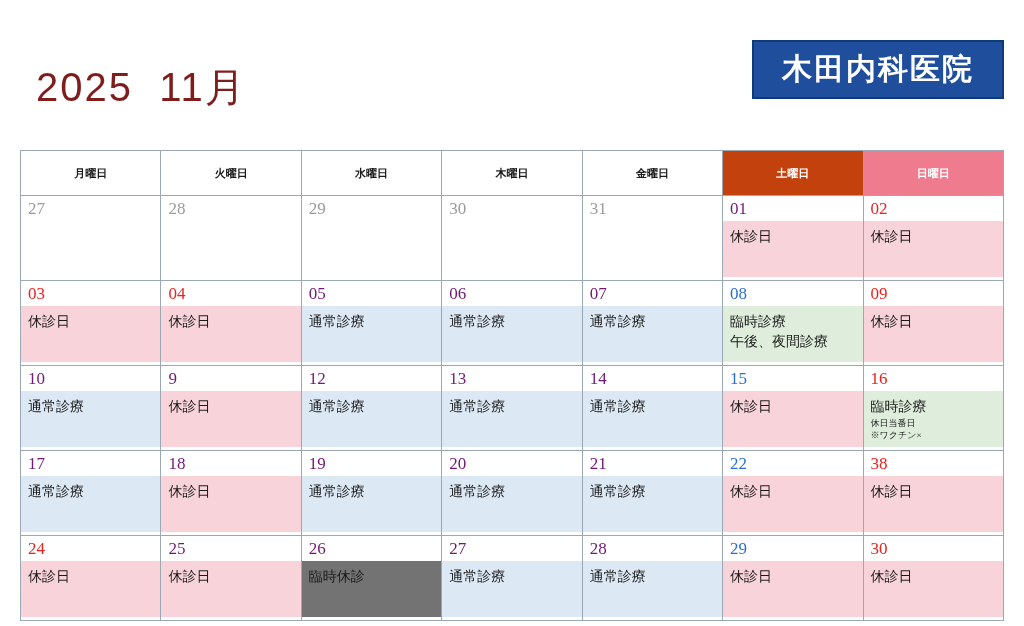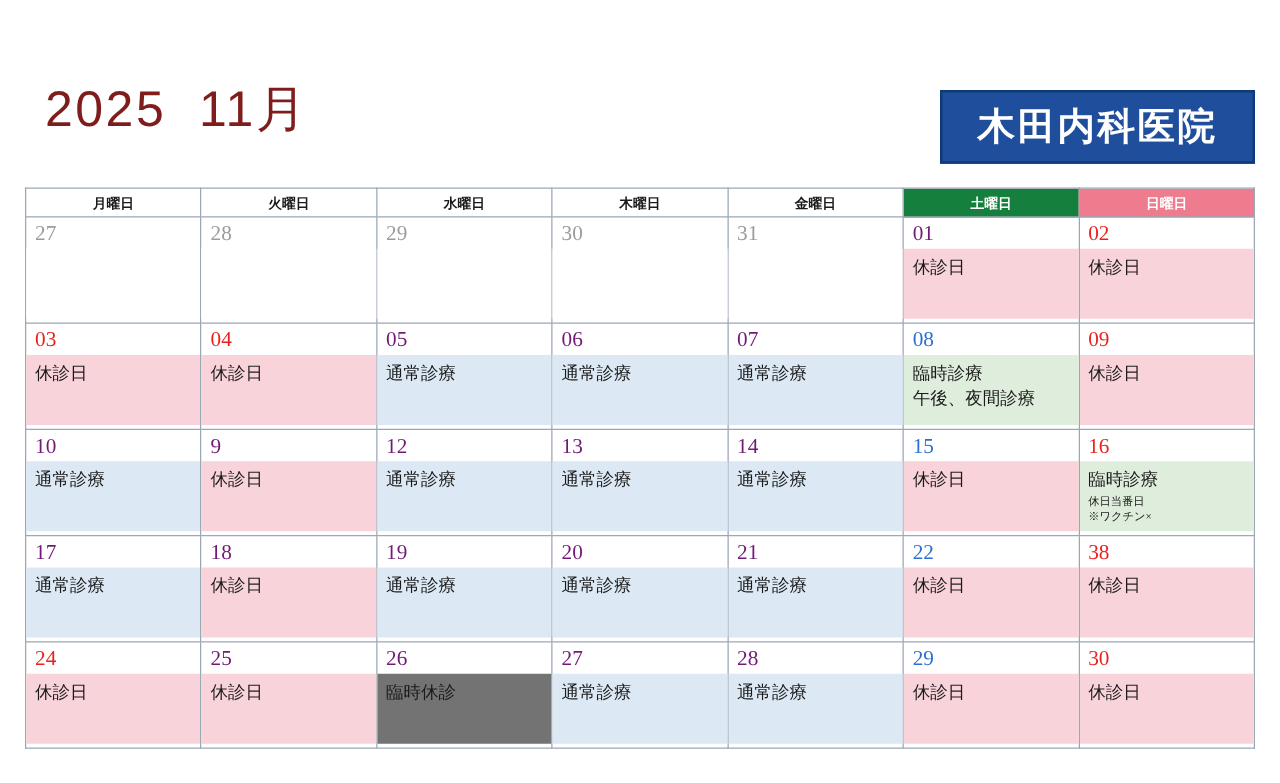--- a/index.html
+++ b/index.html
@@ -29,21 +29,20 @@
     position: absolute;
     left: 752px;
     top: 40px;
     width: 248px;
     height: 55px;
     background: #1f4e9c;
     border: 2px solid #0f3a7a;
     display: flex;
     align-items: center;
     justify-content: center;
-    margin-top: 32px;
   }
   #clinic-badge span {
     color: #ffffff;
     font-size: 30px;
     font-weight: bold;
     letter-spacing: 2px;
   }
 
   
   #calendar {
@@ -55,24 +54,24 @@
     table-layout: fixed;
   }
   #calendar th {
     height: 22px;
     font-size: 11px;
     font-weight: bold;
     color: #1a1a1a;
     border: 1px solid #9aa7b5;
     background: #ffffff;
     text-align: center;
-    padding: 0;
+    padding: 11px;
   }
   #calendar th.sat-head {
-    background: #15803d;
+    background: #c2410c;
     color: #ffffff;
   }
   #calendar th.sun-head {
     background: #ef7b8e;
     color: #ffffff;
     margin-left: 20px;
   }
   #calendar td {
     border: 1px solid #9aa7b5;
     vertical-align: top;

